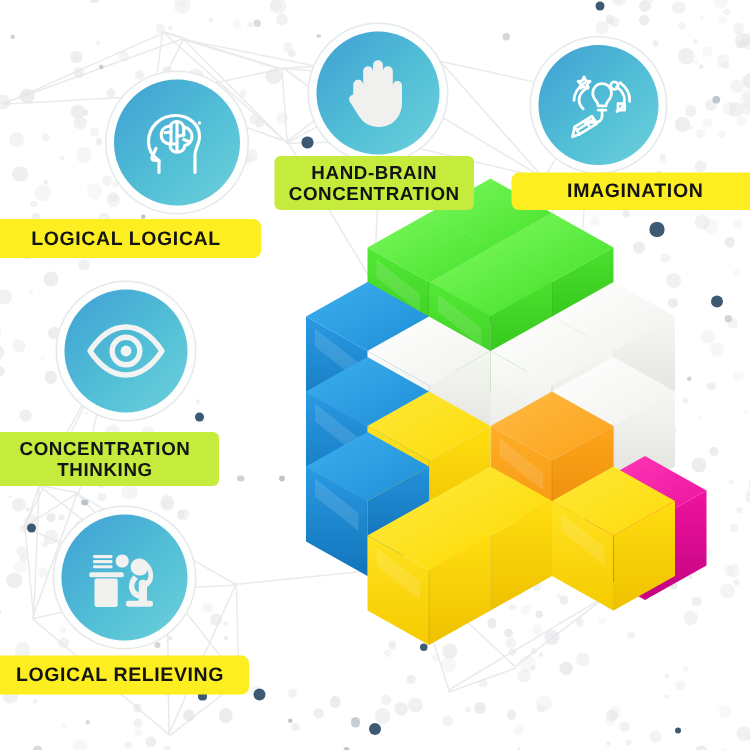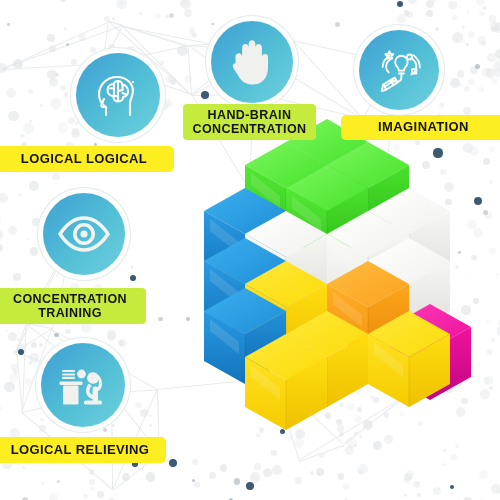--- a/index.html
+++ b/index.html
@@ -927,20 +927,20 @@
     <span>HAND-BRAIN</span>
     <span>CONCENTRATION</span>
   </div>
 
   <div class="badge yellow round-l" style="left:341px; top:115px; width:165px; height:25px; font-size:13px;">
     <span>IMAGINATION</span>
   </div>
 
   <div class="badge lime" style="left:-6px; top:288px; width:152px; height:36px; font-size:12.5px; flex-direction:column;">
     <span>CONCENTRATION</span>
-    <span>TRAINING</span>
+    <span>THINKING</span>
   </div>
 
   <div class="badge yellow round-r" style="left:-6px; top:437px; width:172px; height:26px; font-size:13px;">
     <span>LOGICAL RELIEVING</span>
   </div>
 
 </div>
 
 </body></html>

